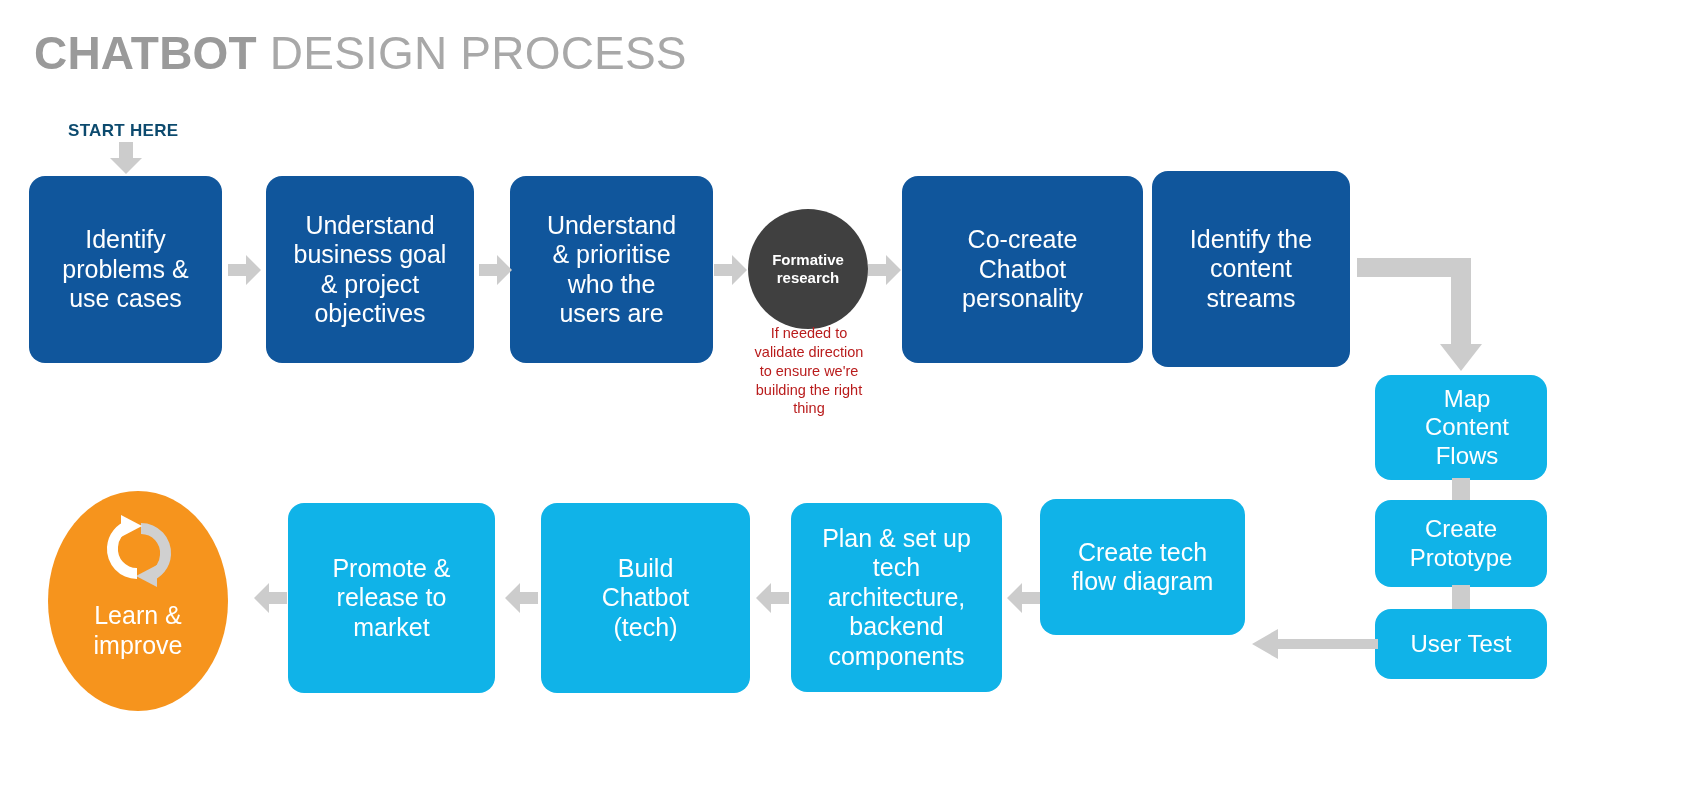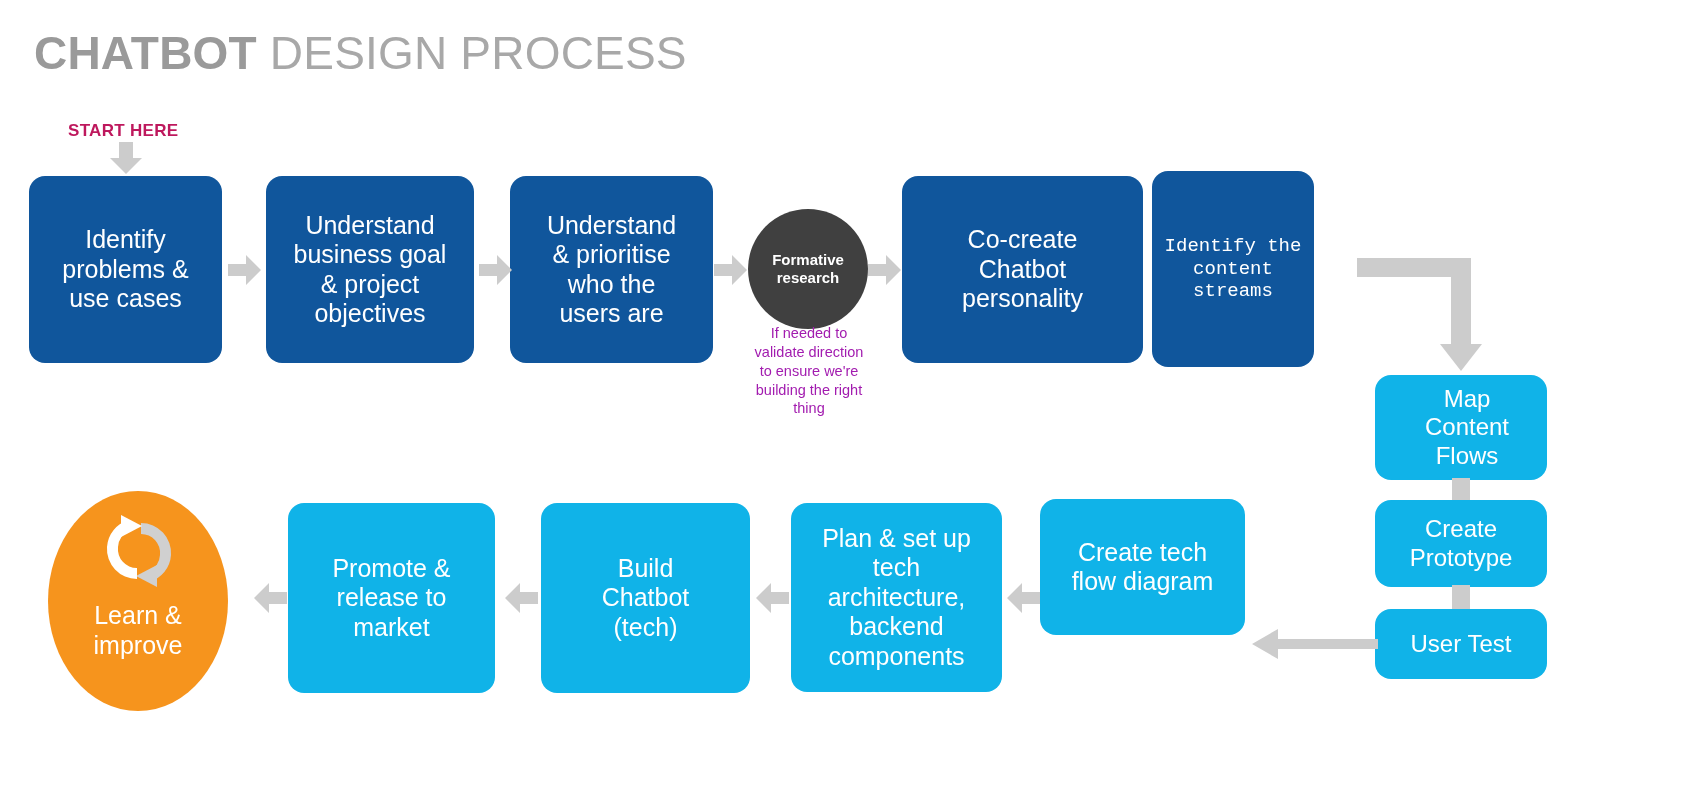--- a/index.html
+++ b/index.html
@@ -39,21 +39,21 @@
     color: #a8a8a8;
   }
 
   
   #start-here-label {
     position: absolute;
     left: 68px;
     top: 121px;
     font-size: 17px;
     font-weight: 700;
-    color: #be185d;
+    color: #0c4a6e;
     letter-spacing: 0.3px;
     white-space: nowrap;
   }
   #start-here-arrow {
     position: absolute;
     left: 108px;
     top: 142px;
     width: 36px;
     height: 32px;
   }
@@ -85,21 +85,21 @@
     text-align: center;
     color: #ffffff;
   }
   .circle-node.cyan   { background: #404040; justify-content: center; }
   .circle-node.orange { background: #f6941d; }
 
   
   .caption {
     position: absolute;
     text-align: center;
-    color: #a21caf;
+    color: #b91c1c;
     line-height: 1.3;
   }
 
   
   .arrow {
     position: absolute;
   }
 
   .connector {
     position: absolute;
@@ -166,21 +166,21 @@
   </div>
 
   <div class="node dark" style="left:902px; top:176px; width:241px; height:187px; font-size:25px;">
     <span class="label">
       <span>Co-create</span><br>
       <span>Chatbot</span><br>
       <span>personality</span>
     </span>
   </div>
 
-  <div class="node dark" style="left:1152px; top:171px; width:162px; height:196px; font-size:19px;font-family:Liberation Mono, monospace;">
+  <div class="node dark" style="left:1152px; top:171px; width:198px; height:196px; font-size:25px;">
     <span class="label">
       <span>Identify the</span><br>
       <span>content</span><br>
       <span>streams</span>
     </span>
   </div>
 
   <svg class="arrow" style="left:228px; top:254px; width:34px; height:32px;" viewBox="0 0 34 32">
     <polygon points="0,10 18,10 18,1 33,16 18,31 18,22 0,22" fill="#cccccc"></polygon>
   </svg>

